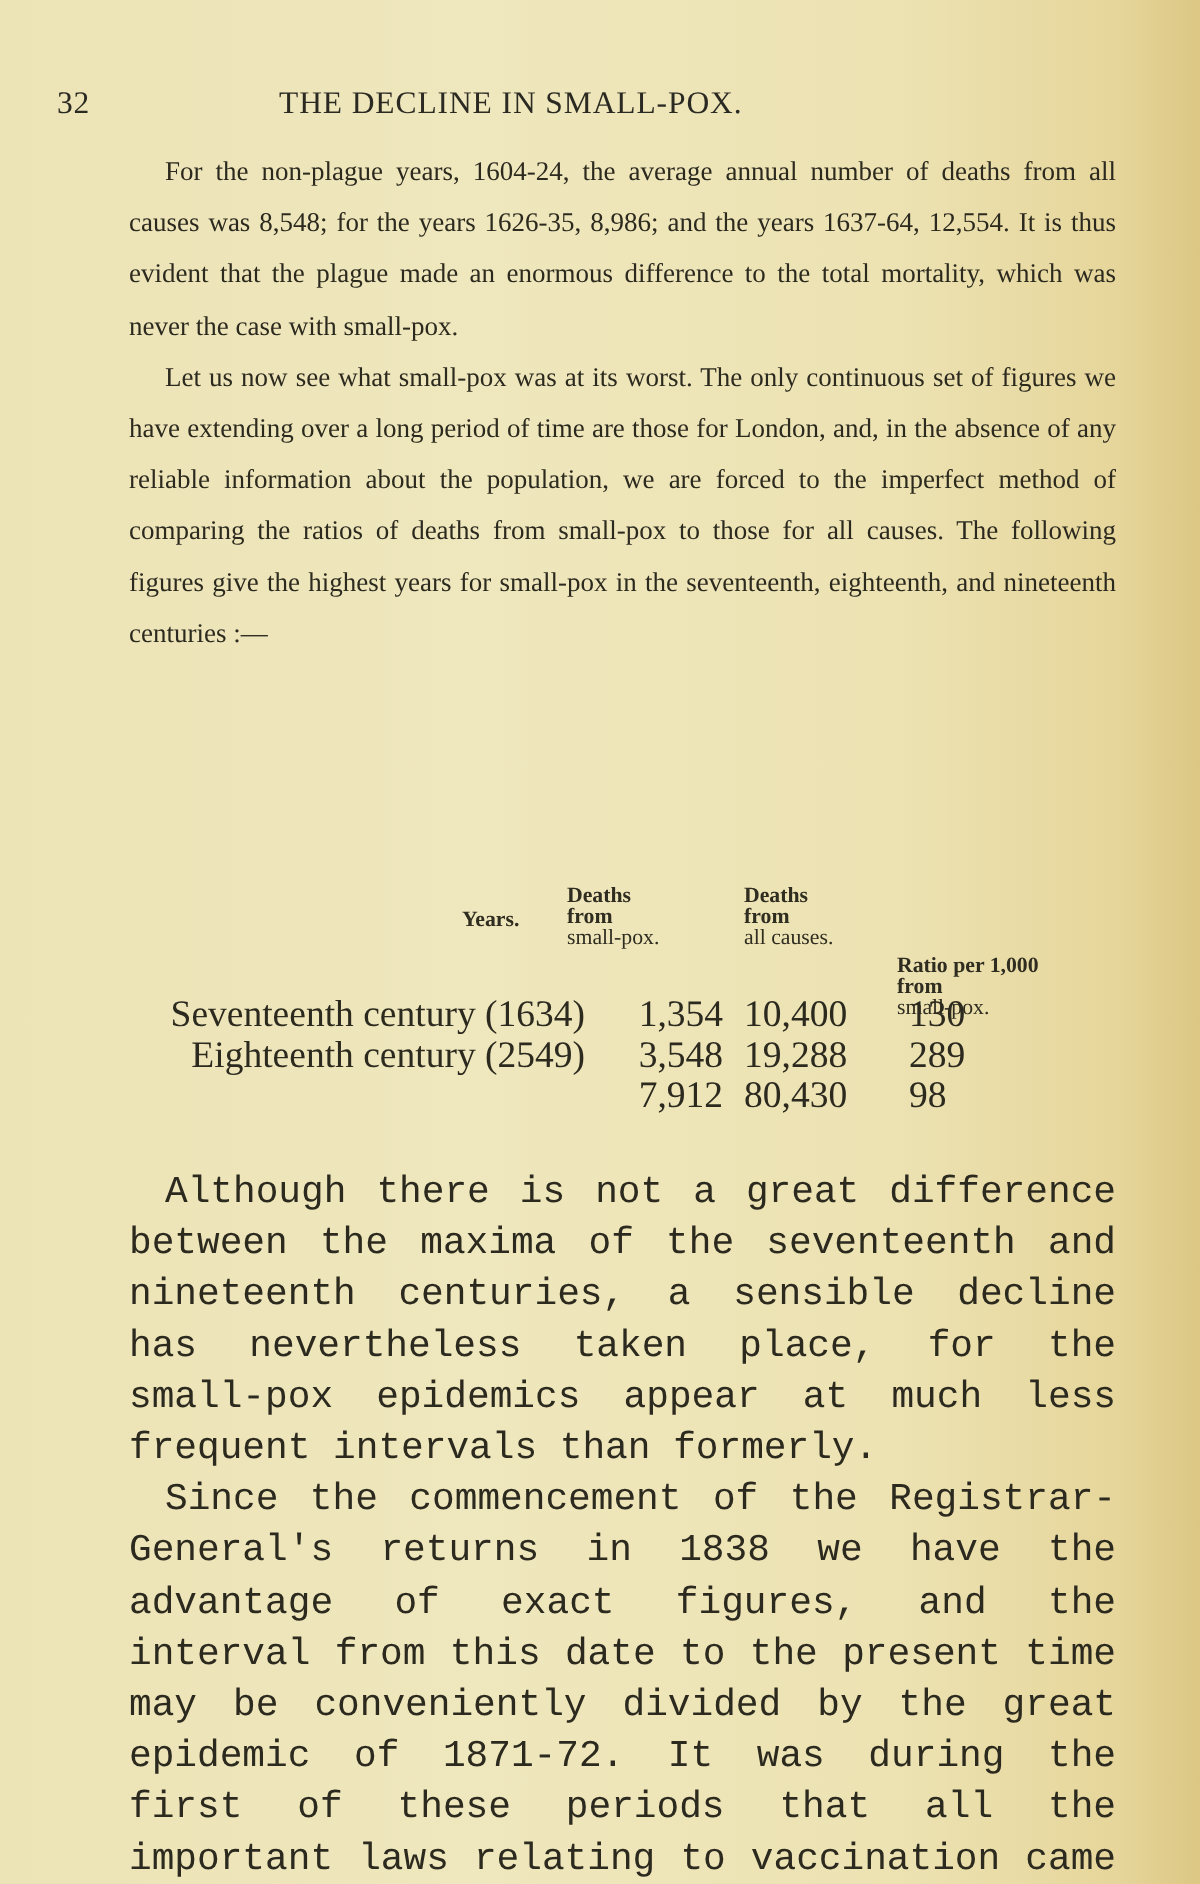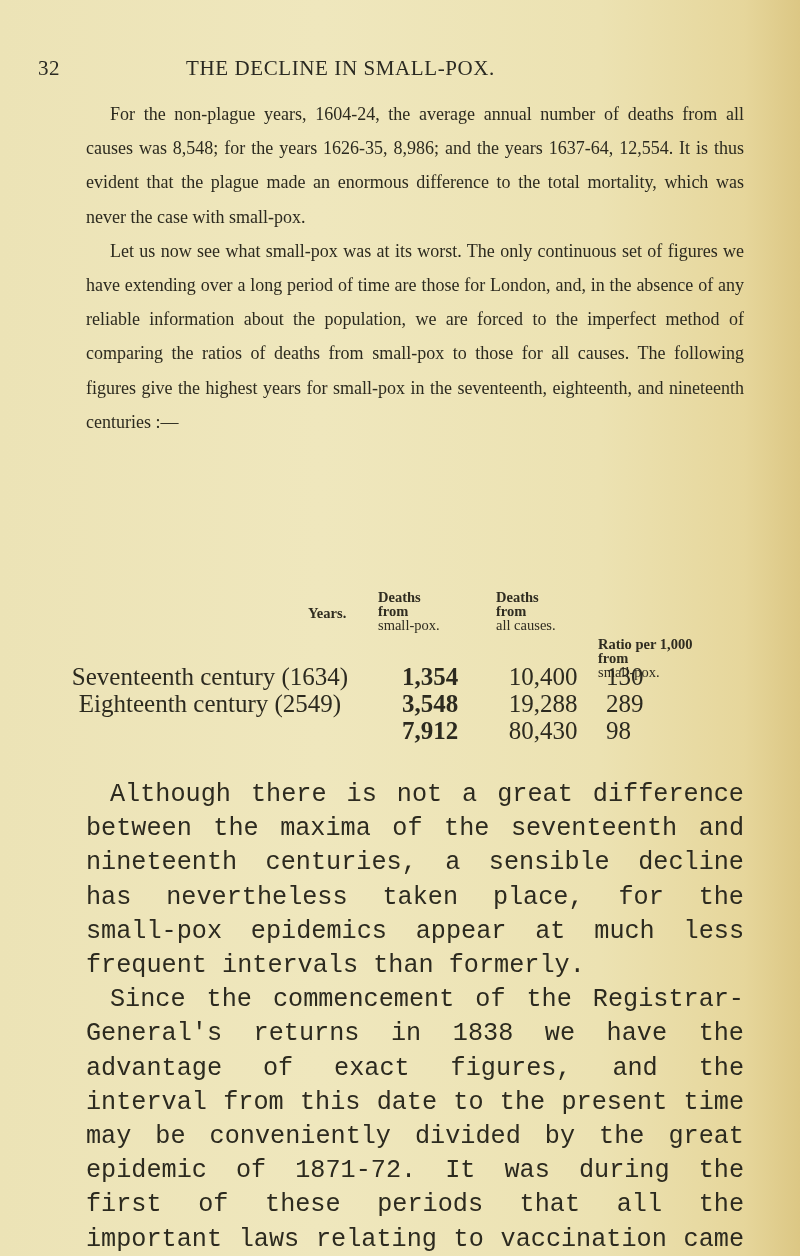--- a/index.html
+++ b/index.html
@@ -29,23 +29,23 @@
   .thead { position: relative; height: 73px; font-size: 14.5px; line-height: 14px; font-weight: bold; color: #2f2c20; }
   .th { position: absolute; text-align: left; }
   .th span { display: block; }
   .th-years { left: 222px; top: 16px; width: 60px; }
   .th-col1 { left: 292px; top: 0; width: 104px; }
   .th-col2 { left: 410px; top: 0; width: 94px; }
   .th-col3 { left: 512px; top: 0; width: 134px; margin-top: 47px; }
   .th-col1 span:last-child, .th-col2 span:last-child, .th-col3 span:last-child { font-weight: normal; }
   .trow { position: relative; height: 27px; }
   .td { position: absolute; top: 0; }
-  .td-label { left: -56px; width: 360px; text-align: center; padding-left: 0; }
-  .td-c1 { left: 292px; width: 104px; text-align: center; font-weight: bold; }
-  .td-c2 { left: 410px; width: 94px; text-align: center; }
+  .td-label { left: -56px; width: 360px; text-align: right; padding-left: 0; }
+  .td-c1 { left: 292px; width: 104px; text-align: right; }
+  .td-c2 { left: 410px; width: 94px; }
   .td-c3 { left: 520px; width: 134px; text-align: left; }
   .after-text {
     position: absolute; left: 86px; top: 778px; width: 658px;
     font-size: 25.2px; line-height: 34.2px; text-align: justify; font-family: Liberation Mono, monospace;
   }
   .after-text p { margin: 0; text-indent: 24px; }
 </style>
 </head>
 <body>
 

